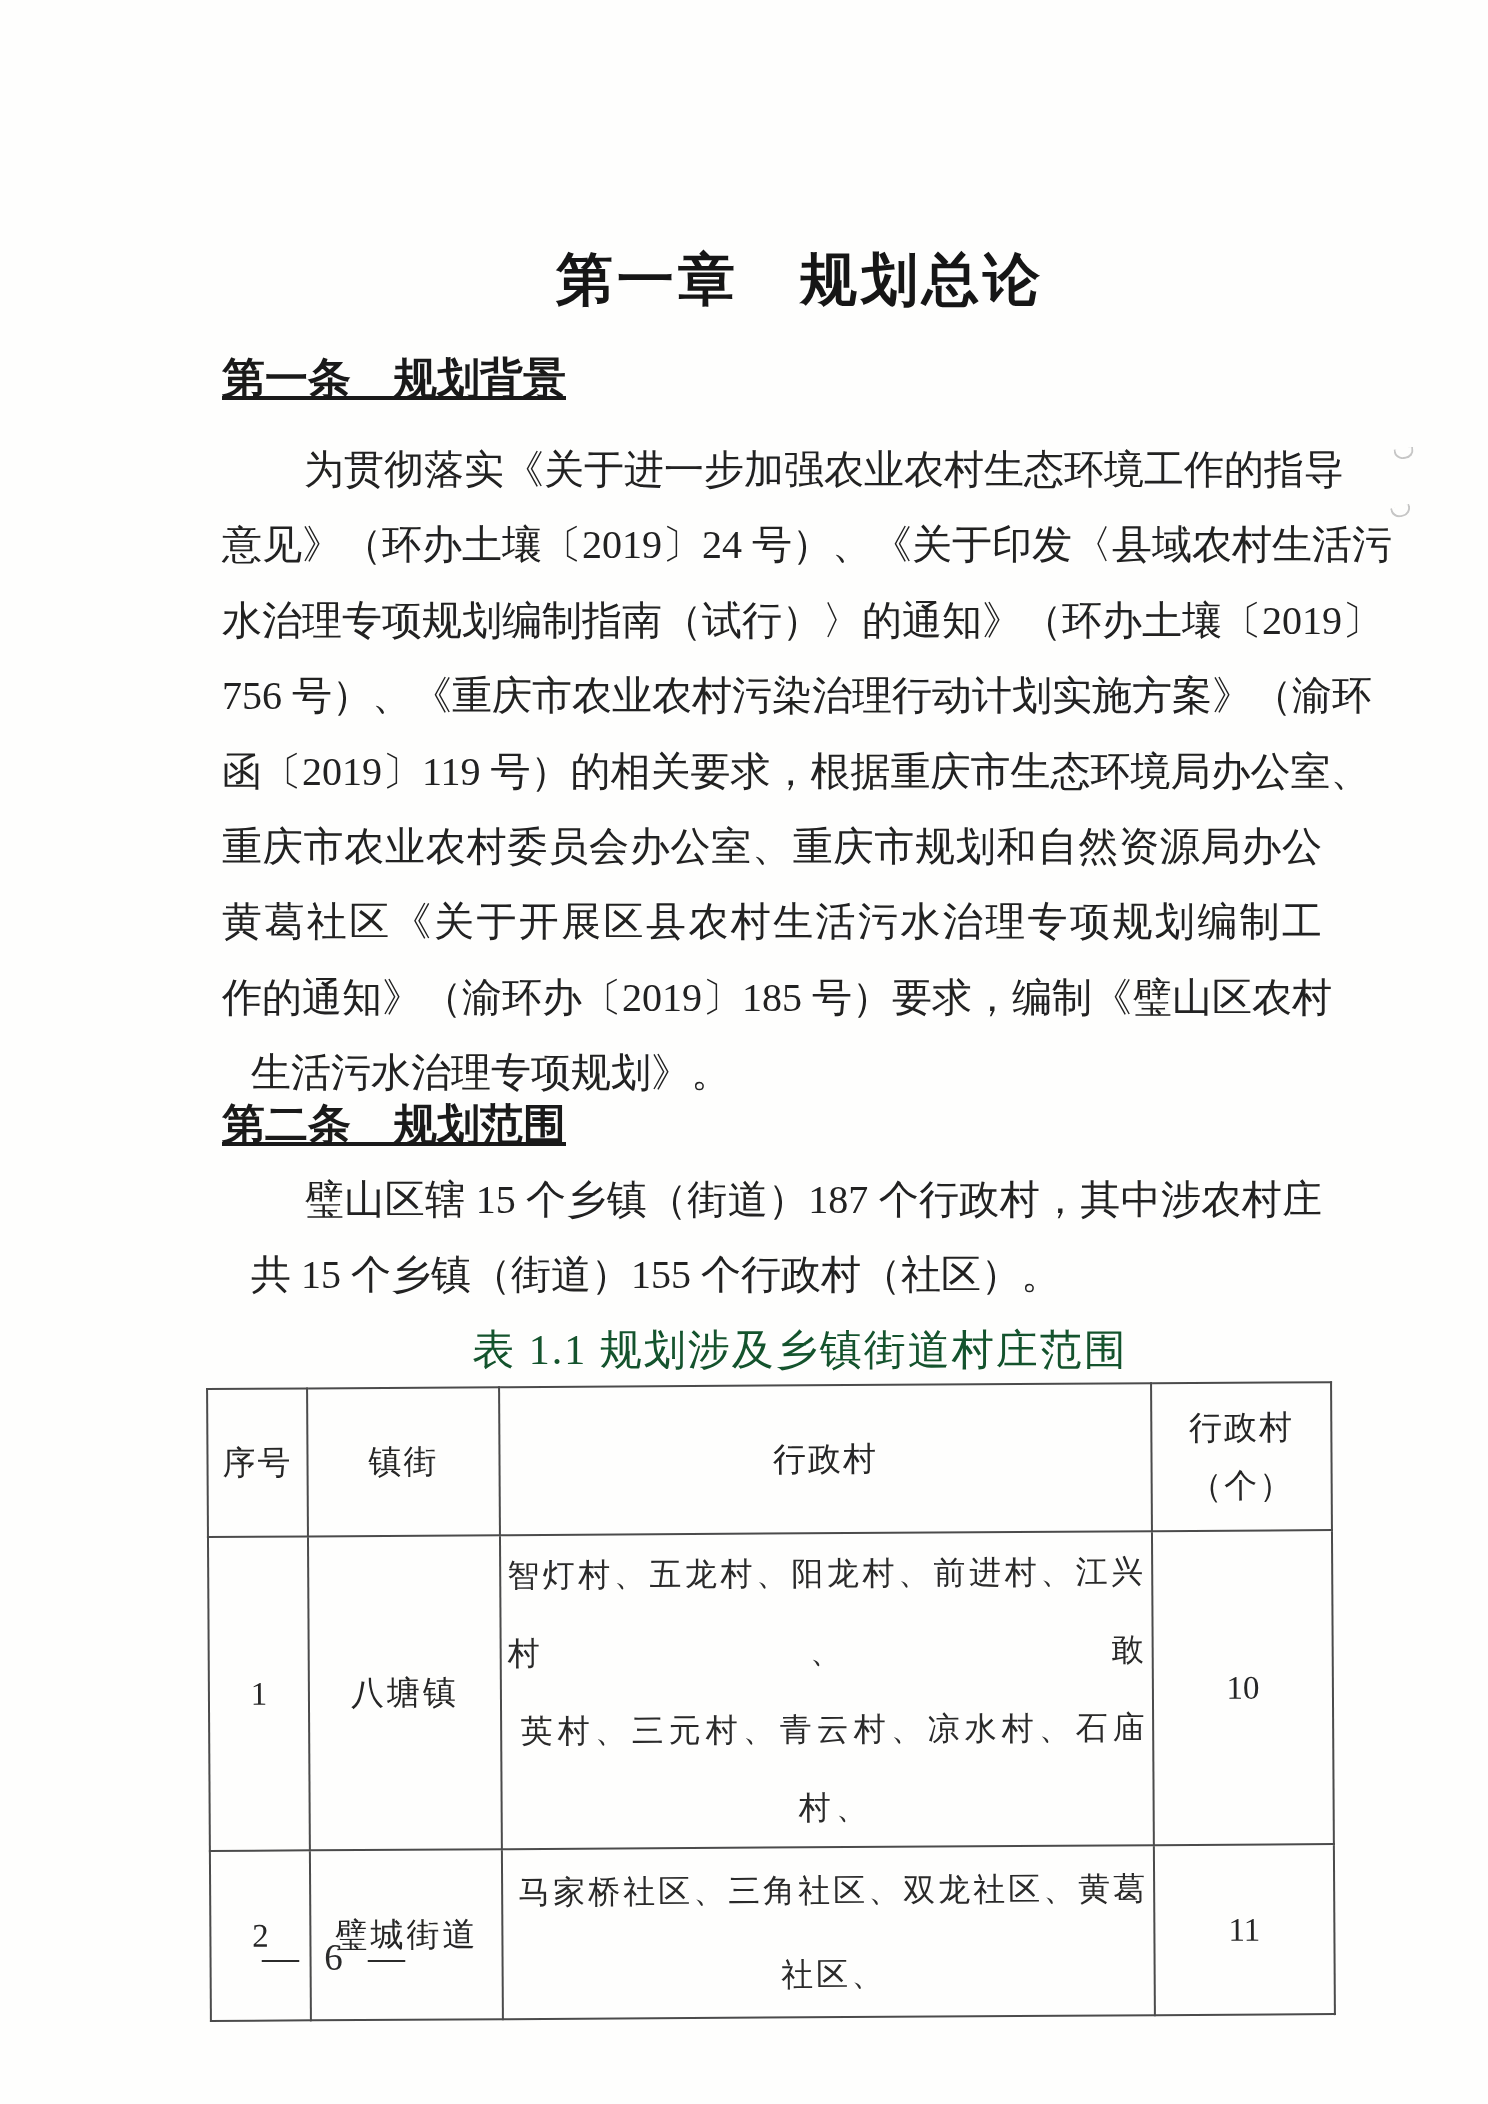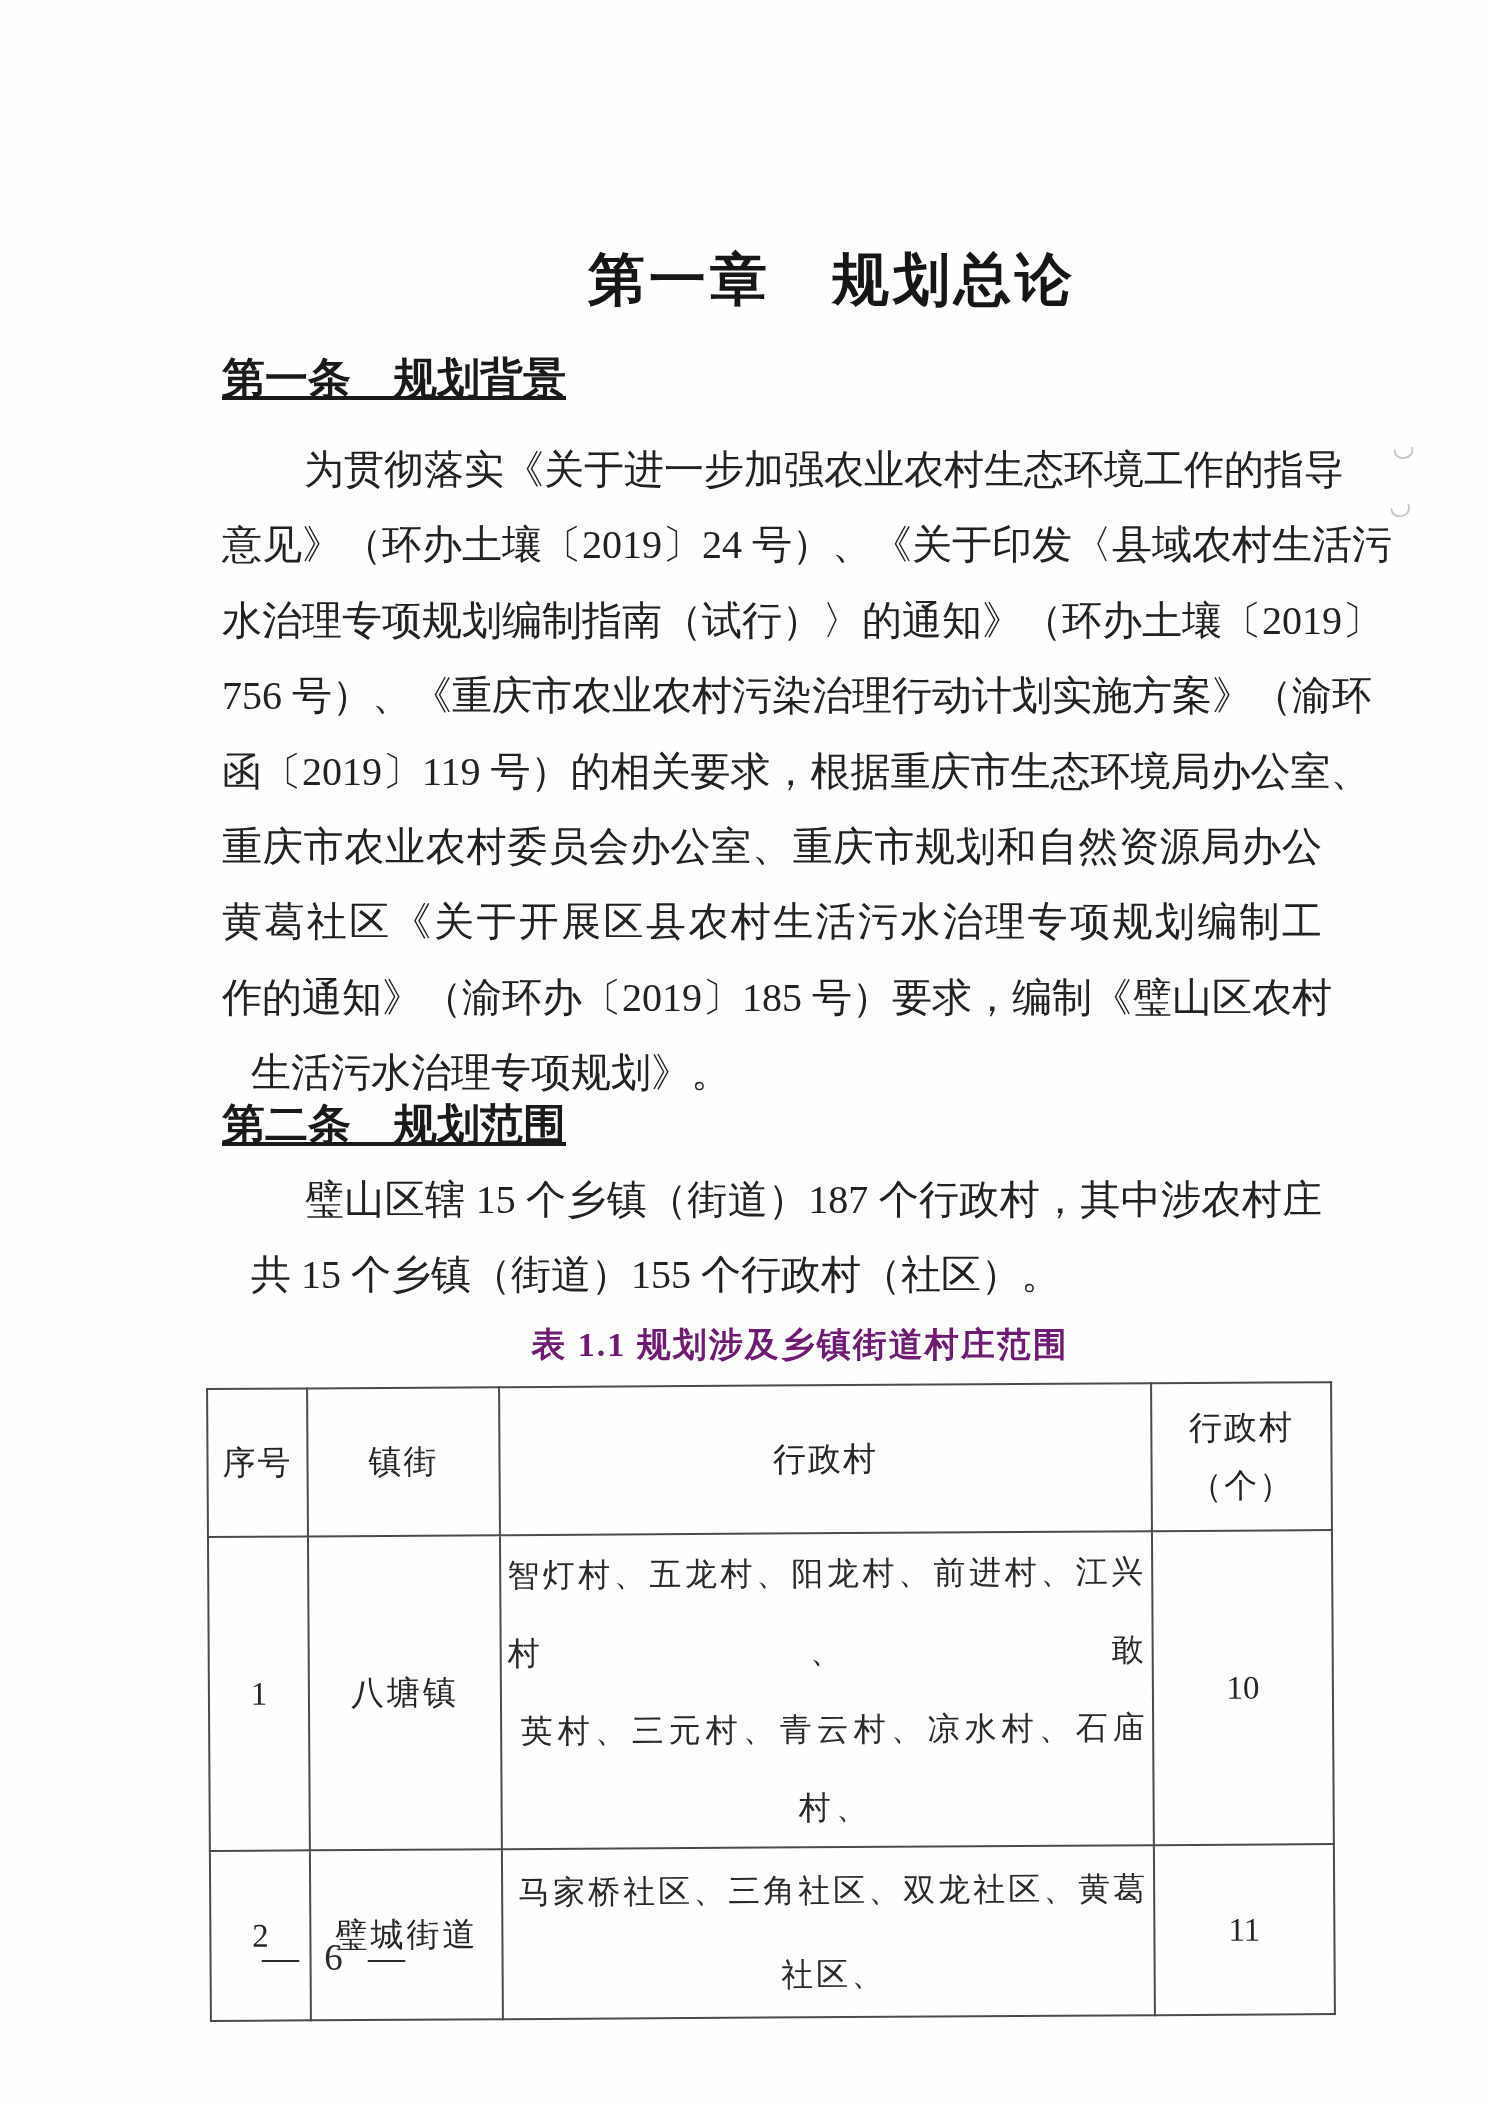--- a/index.html
+++ b/index.html
@@ -15,21 +15,20 @@
   .chapter-title {
     position: absolute;
     left: 556px;
     top: 242px;
     font-size: 57px;
     font-weight: 900;
     letter-spacing: 4px;
     color: #161616;
     font-family: "Liberation Serif", "DejaVu Serif", serif;
     white-space: nowrap;
-    margin-left: 32px;
   }
   .sec-heading {
     position: absolute;
     left: 222px;
     font-size: 43px;
     font-weight: 700;
     font-family: "Liberation Sans", "DejaVu Sans", sans-serif;
     color: #1a1a1a;
     white-space: nowrap;
     text-decoration: underline;
@@ -53,24 +52,24 @@
     white-space: nowrap;
   }
   .pline.first { text-indent: 82px; }
   .pline.last { text-align: left; text-align-last: left; margin-left: 29px; }
   .table-caption {
     position: absolute;
     left: 250px;
     width: 1100px;
     top: 1322px;
     text-align: center;
-    font-size: 34px;
-    font-weight: 700;
+    font-size: 42px;
+    font-weight: 400;
     letter-spacing: 2px;
-    color: #701a75;
+    color: #14532d;
   }
   .vtable-wrap {
     position: absolute;
     left: 208px;
     top: 1388px;
     transform: rotate(-0.35deg);
     transform-origin: left center;
   }
   table.vtable {
     border-collapse: collapse;

